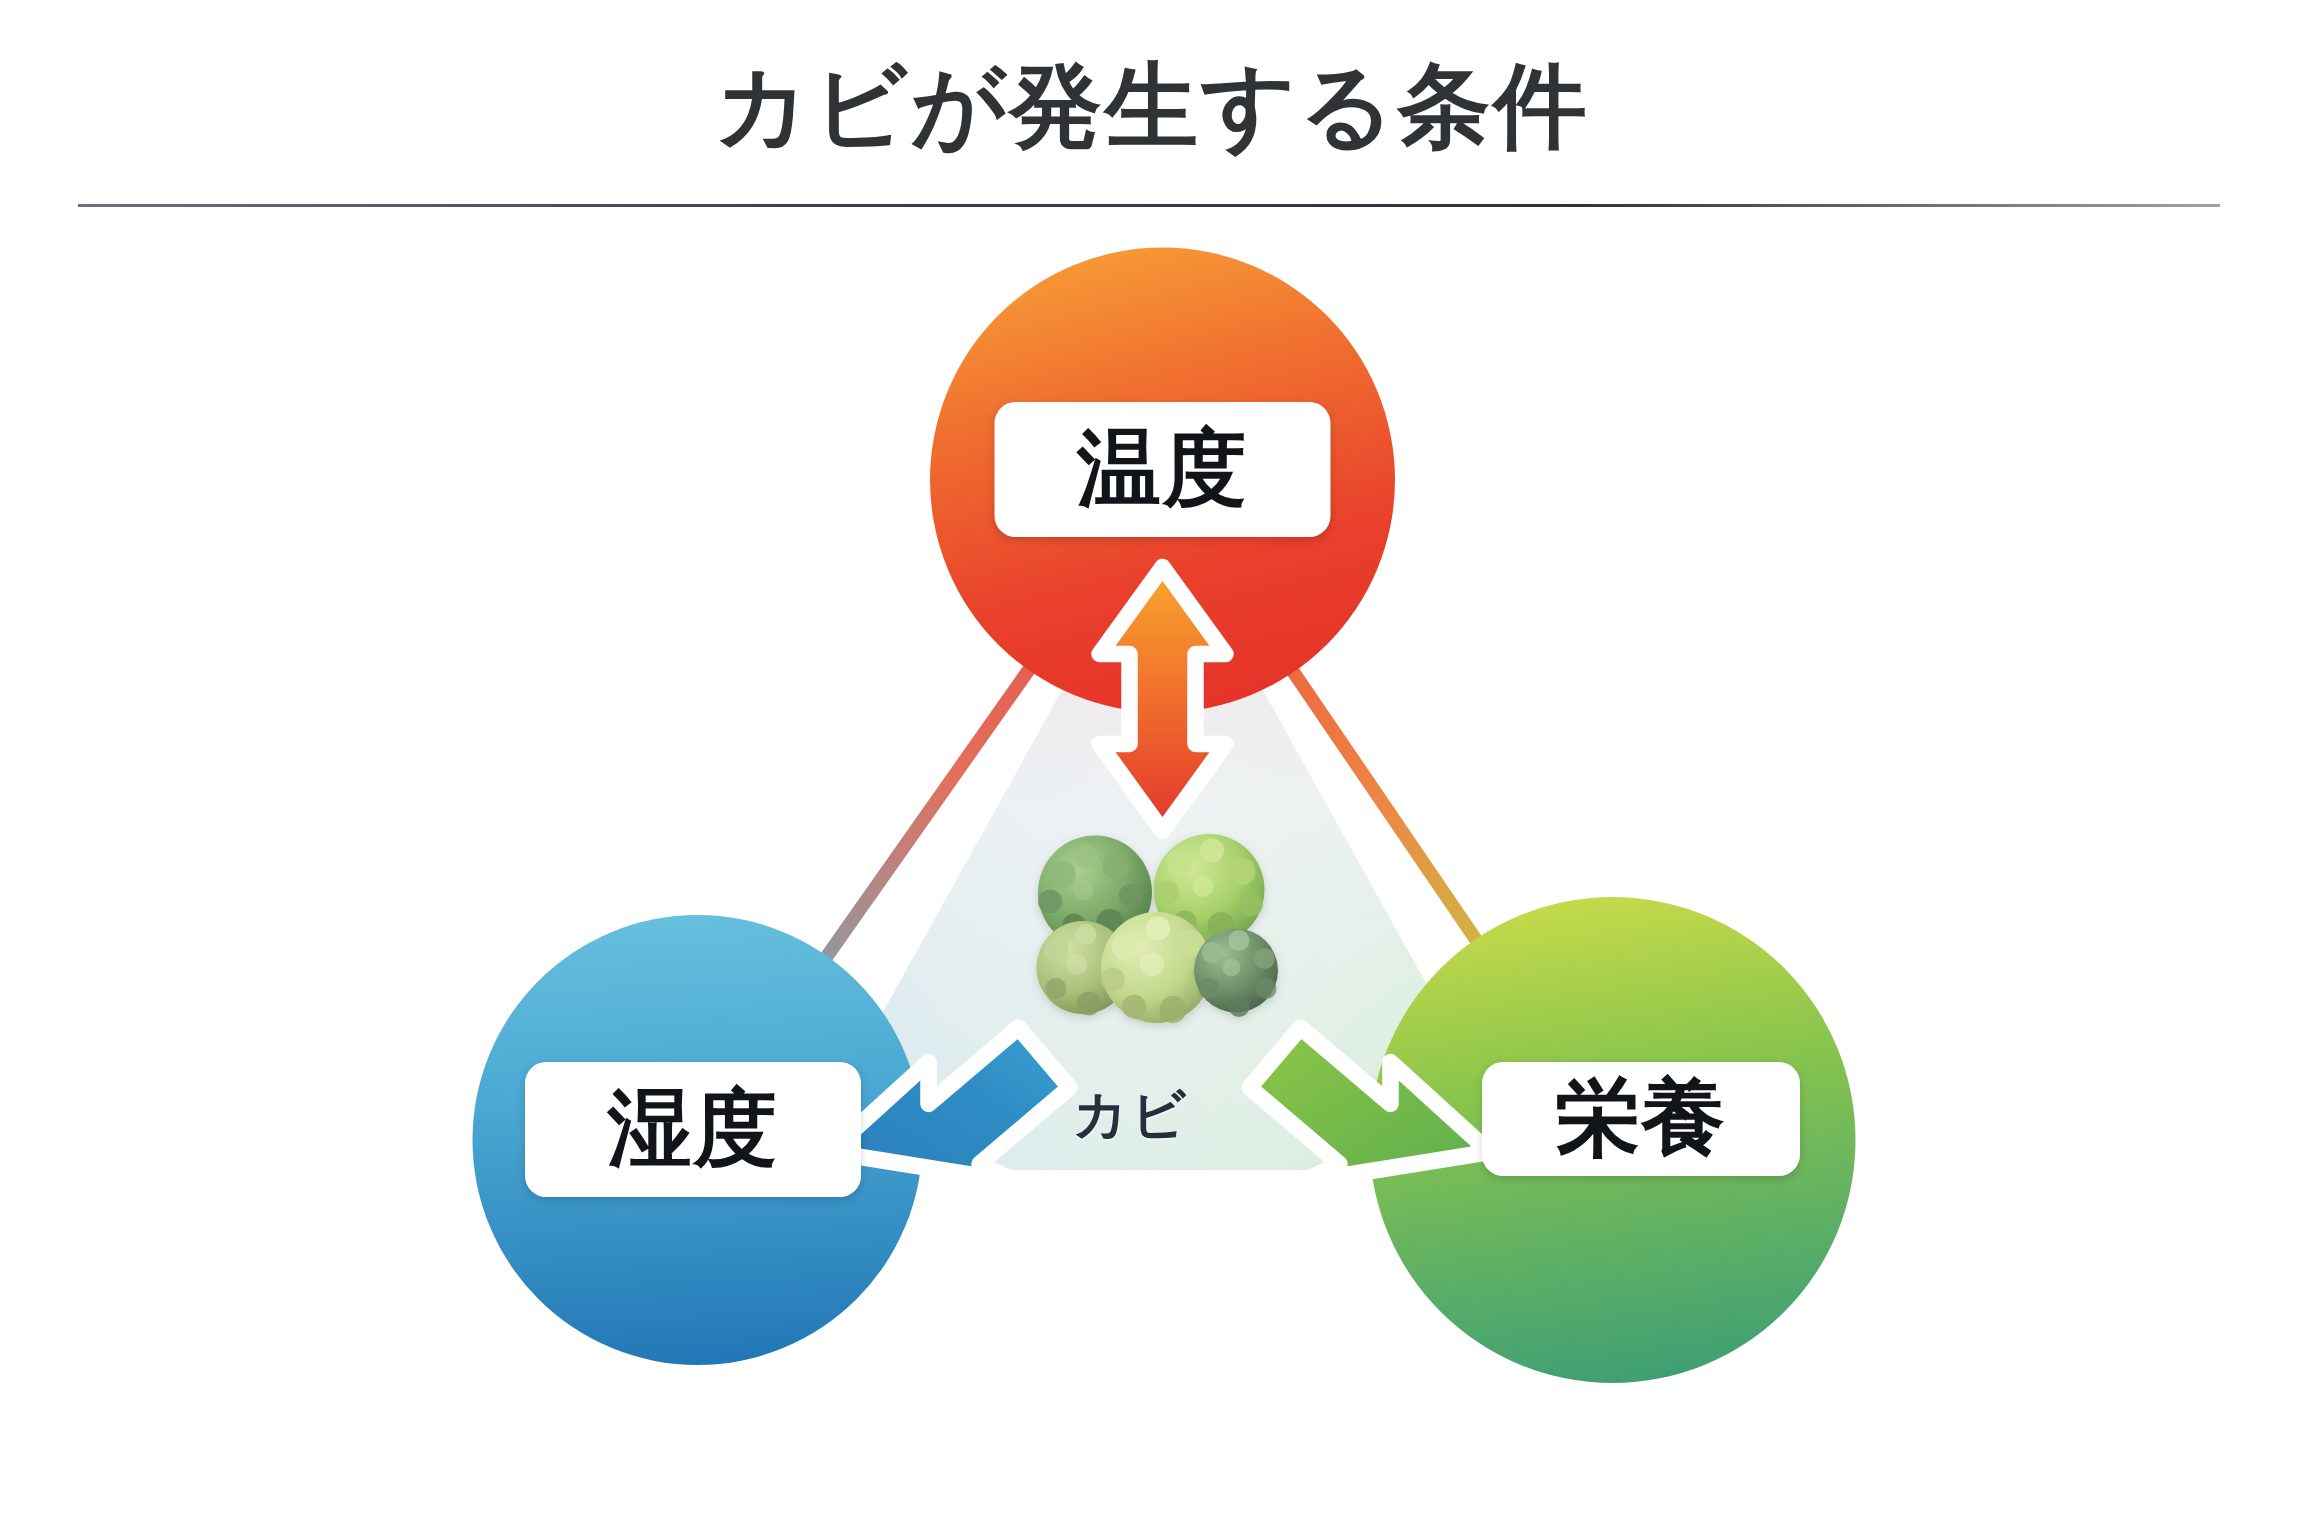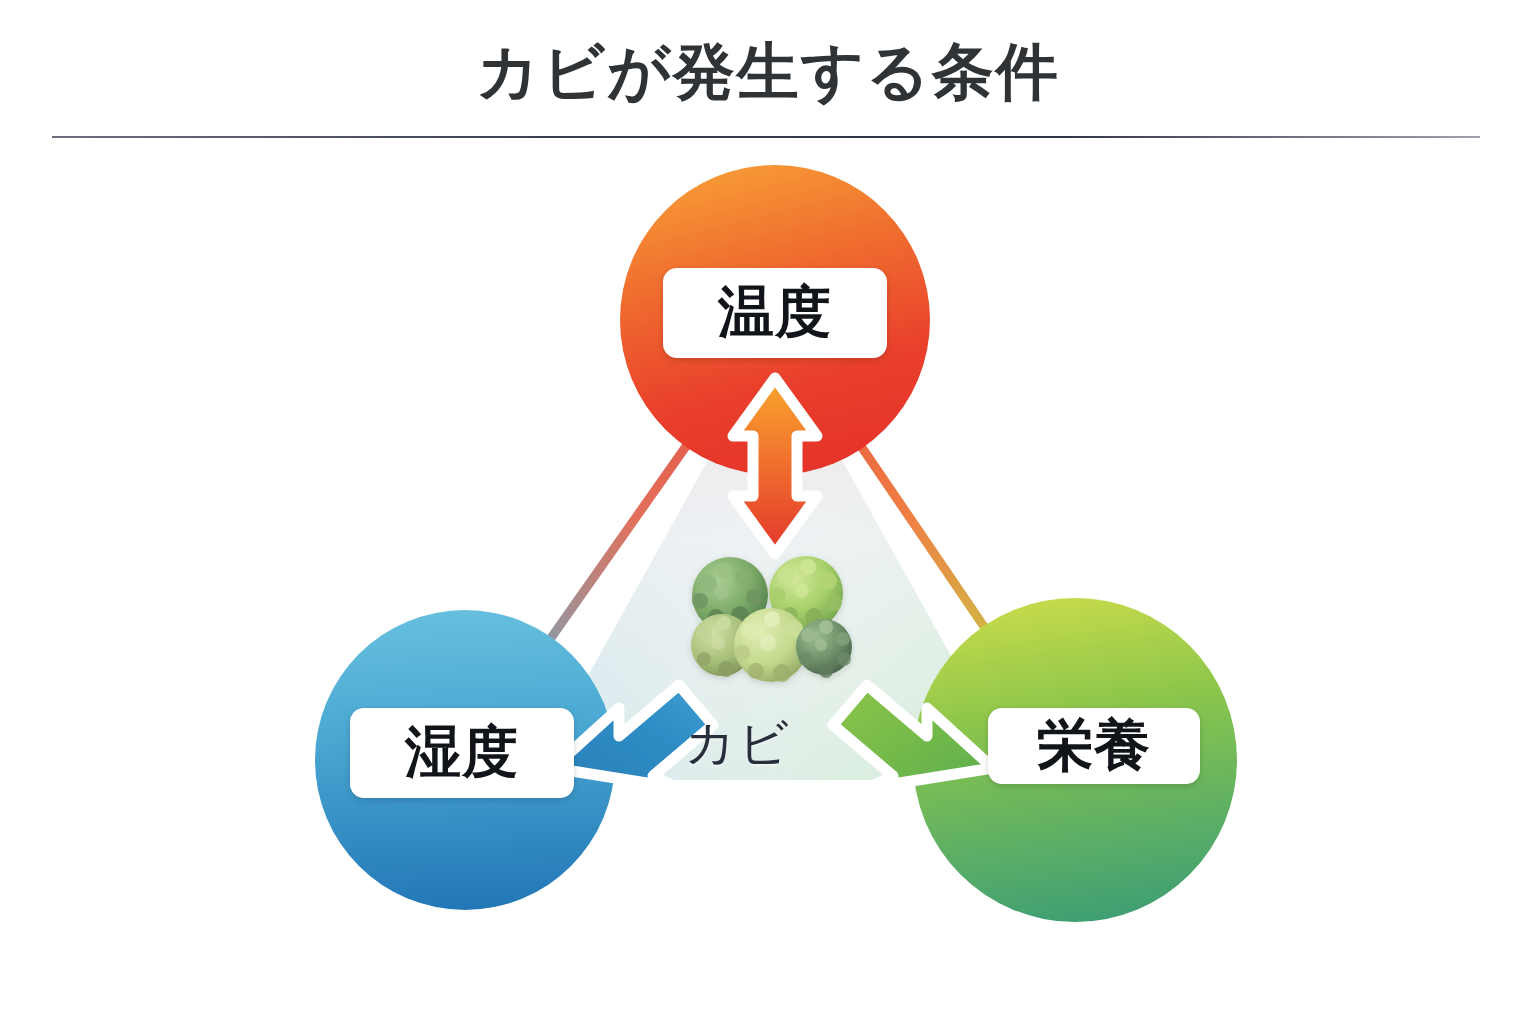--- a/index.html
+++ b/index.html
@@ -93,29 +93,29 @@
   #label-nutrition {
     left: 988px;
     top: 568px;
     width: 212px;
     height: 76px;
   }
 
   
   #center-caption {
     position: absolute;
-    left: 628px;
+    left: 644px;
     top: 568px;
     width: 220px;
     height: 70px;
     display: flex;
     align-items: center;
     justify-content: center;
-    font-size: 50px;
-    font-weight: 400;
+    font-size: 36px;
+    font-weight: 700;
     color: #262f3b;
     letter-spacing: 2px;
     text-shadow: 0 1px 2px rgba(255,255,255,0.9);
     white-space: nowrap;
   }
 
   
   #mold-cluster {
     position: absolute;
     left: 678px;

